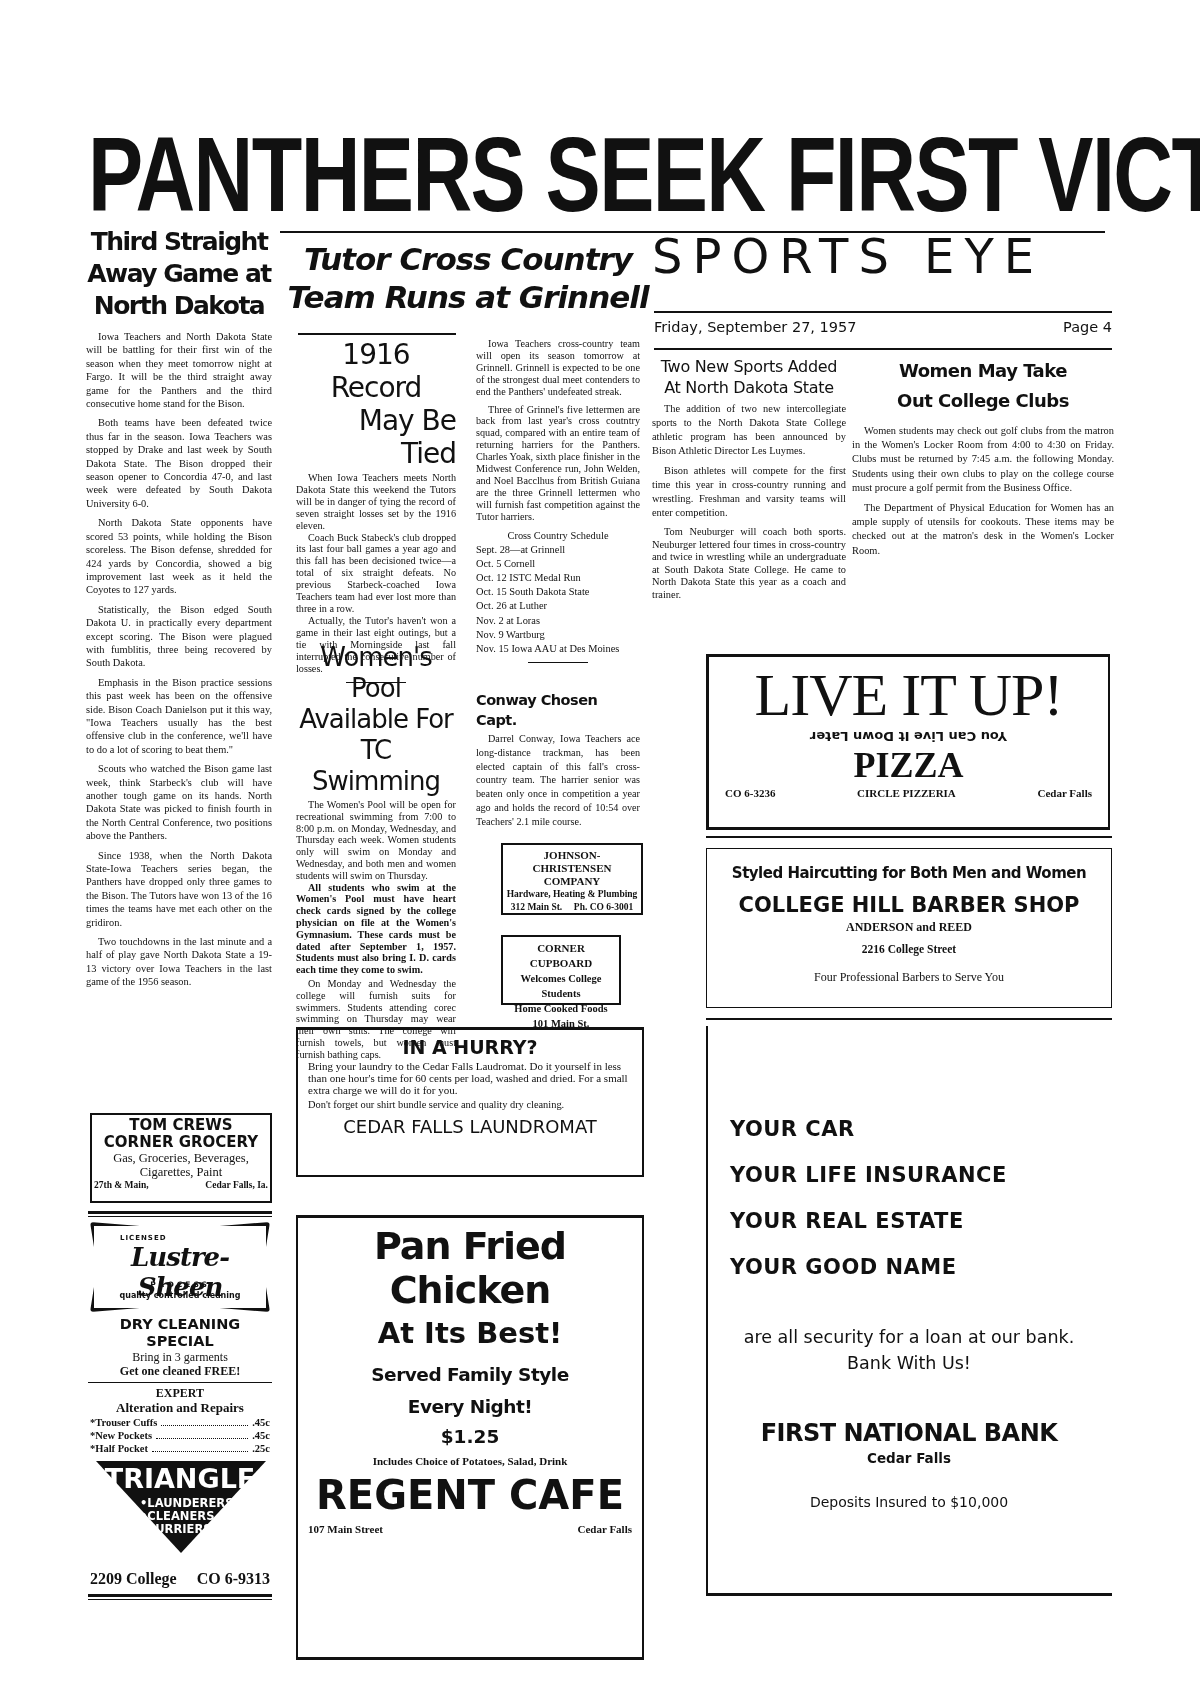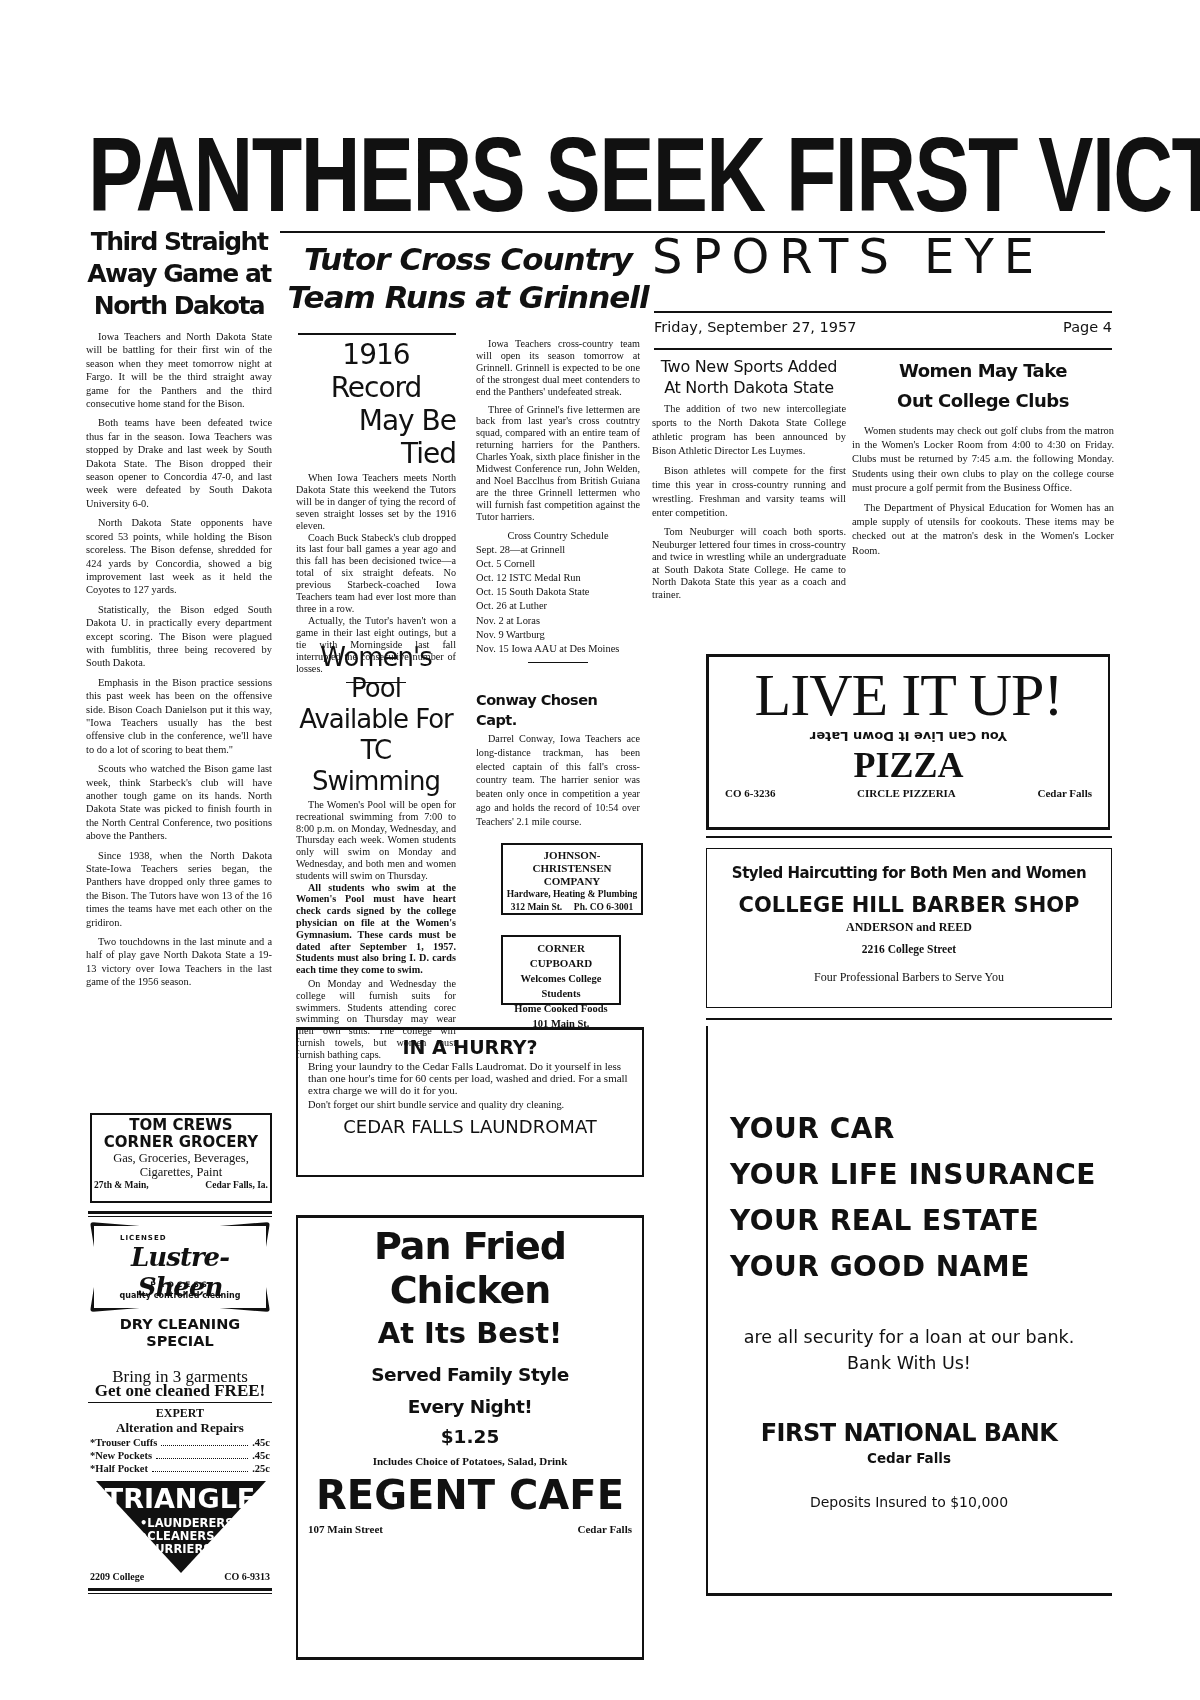--- a/index.html
+++ b/index.html
@@ -68,21 +68,21 @@
   <div style="position:relative;margin:2px 2px 0;height:90px;border:4px solid #111;border-radius:4px;clip-path:polygon(0 0,50% 8%,100% 0,96% 50%,100% 100%,50% 92%,0 100%,4% 50%);background:#fff;">
     <div class="sans" style="position:absolute;left:26px;top:8px;font-size:7px;font-weight:700;letter-spacing:1px;">LICENSED</div>
     <div style="position:absolute;left:0;right:0;top:16px;text-align:center;font-family:'DejaVu Serif',serif;font-style:italic;font-weight:700;font-size:26px;letter-spacing:-1px;">Lustre-Sheen</div>
     <div class="sans" style="position:absolute;left:0;right:0;top:54px;text-align:center;font-size:7.5px;font-weight:700;letter-spacing:3px;">PROCESS</div>
     <div class="sans" style="position:absolute;left:0;right:0;top:65px;text-align:center;font-size:8px;font-weight:700;">quality controlled cleaning</div>
   </div>
   <div class="sans center" style="font-weight:700;font-size:14.5px;line-height:17px;margin-top:4px;">
     <div>DRY CLEANING</div>
     <div>SPECIAL</div>
   </div>
-  <div class="serif center" style="font-size:17px;line-height:14px;margin-top:20px;">
+  <div class="serif center" style="font-size:12px;line-height:14px;margin-top:0;">
     <div>Bring in 3 garments</div>
     <div style="font-weight:700;">Get one cleaned FREE!</div>
   </div>
   <div class="rule" style="position:relative;height:1px;margin:4px 0;"></div>
   <div class="serif center" style="font-weight:700;font-size:12px;line-height:13px;">EXPERT</div>
   <div class="serif center" style="font-weight:700;font-size:13px;line-height:16px;">Alteration and Repairs</div>
   <div style="padding:0 2px;">
     <div class="dots">
         <span>*Trouser Cuffs</span>
         <span class="fill"></span>
@@ -101,21 +101,21 @@
   </div>
   <div style="position:relative;margin-top:6px;height:90px;">
     <div style="position:absolute;left:8px;top:0;width:170px;height:92px;background:#111;clip-path:polygon(0 0,100% 0,50% 100%);"></div>
     <div class="sans" style="position:absolute;left:0;right:0;top:2px;text-align:center;color:#fff;font-weight:700;font-size:27px;letter-spacing:0px;">TRIANGLE</div>
     <div class="sans" style="position:absolute;left:52px;top:36px;color:#fff;font-weight:700;font-size:11.5px;line-height:13px;">
       <div>•LAUNDERERS</div>
       <div>•CLEANERS</div>
       <div>•FURRIERS</div>
     </div>
   </div>
-  <div class="serif" style="display:flex;justify-content:space-between;font-weight:700;font-size:10px;margin-top:0;padding:0 2px;text-align:right;">
+  <div class="serif" style="display:flex;justify-content:space-between;font-weight:700;font-size:16px;margin-top:19px;padding:0 2px;text-align:right;">
     <span>2209 College</span>
     <span>CO 6-9313</span>
   </div>
   <div class="rule" style="position:relative;height:3px;margin-top:6px;"></div>
   <div class="rule" style="position:relative;height:1px;margin-top:2px;"></div>
 </div>
 
 <div class="abs" style="left:278px;top:240px;width:380px;">
   <div class="sans" style="font-weight:700;font-style:italic;font-size:31px;line-height:38px;letter-spacing:-1px;text-align:center;">
     <div>Tutor Cross Country</div>
@@ -266,21 +266,21 @@
 <div class="box" style="left:706px;top:848px;width:406px;height:160px;border-width:1.5px;padding:14px 10px;">
   <div class="sans center" style="font-weight:700;font-size:15px;line-height:20px;letter-spacing:-0.5px;">Styled Haircutting for Both Men and Women</div>
   <div class="sans center" style="font-weight:700;font-size:21px;line-height:28px;margin-top:8px;">COLLEGE HILL BARBER SHOP</div>
   <div class="serif center" style="font-weight:700;font-size:12px;line-height:16px;">ANDERSON and REED</div>
   <div class="serif center" style="font-weight:700;font-size:11.5px;line-height:16px;margin-top:6px;">2216 College Street</div>
   <div class="serif center" style="font-size:12px;line-height:16px;margin-top:12px;">Four Professional Barbers to Serve You</div>
 </div>
 <div class="rule" style="left:706px;top:1018px;width:406px;height:2px;"></div>
 
 <div class="box" style="left:706px;top:1026px;width:406px;height:570px;border-width:0 0 3px 2px;padding:80px 10px 0 22px;">
-  <div class="sans" style="font-weight:700;font-size:28px;line-height:46px;letter-spacing:0.5px;">
+  <div class="sans" style="font-weight:700;font-size:21px;line-height:46px;letter-spacing:0.5px;">
     <div>YOUR CAR</div>
     <div>YOUR LIFE INSURANCE</div>
     <div>YOUR REAL ESTATE</div>
     <div>YOUR GOOD NAME</div>
   </div>
   <div class="sans center" style="font-size:17.5px;line-height:26px;margin-top:34px;margin-left:-14px;">are all security for a loan at our bank.</div>
   <div class="sans center" style="font-size:17.5px;line-height:26px;margin-left:-14px;">Bank With Us!</div>
   <div class="sans center" style="font-weight:700;font-size:24px;line-height:30px;margin-top:42px;margin-left:-14px;letter-spacing:-0.5px;">FIRST NATIONAL BANK</div>
   <div class="sans center" style="font-weight:700;font-size:13.5px;line-height:20px;margin-left:-14px;">Cedar Falls</div>
   <div class="sans center" style="font-size:14px;line-height:20px;margin-top:24px;margin-left:-14px;">Deposits Insured to $10,000</div>

